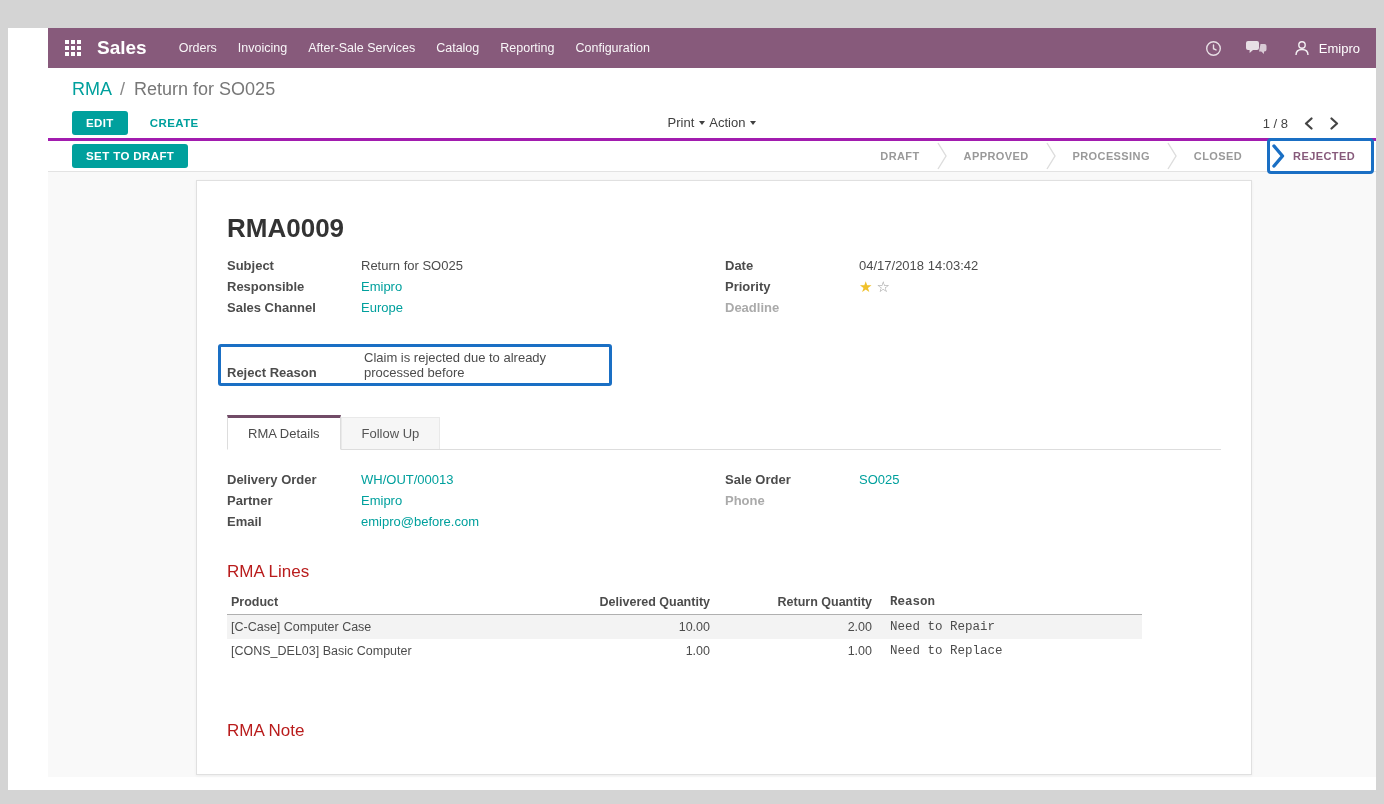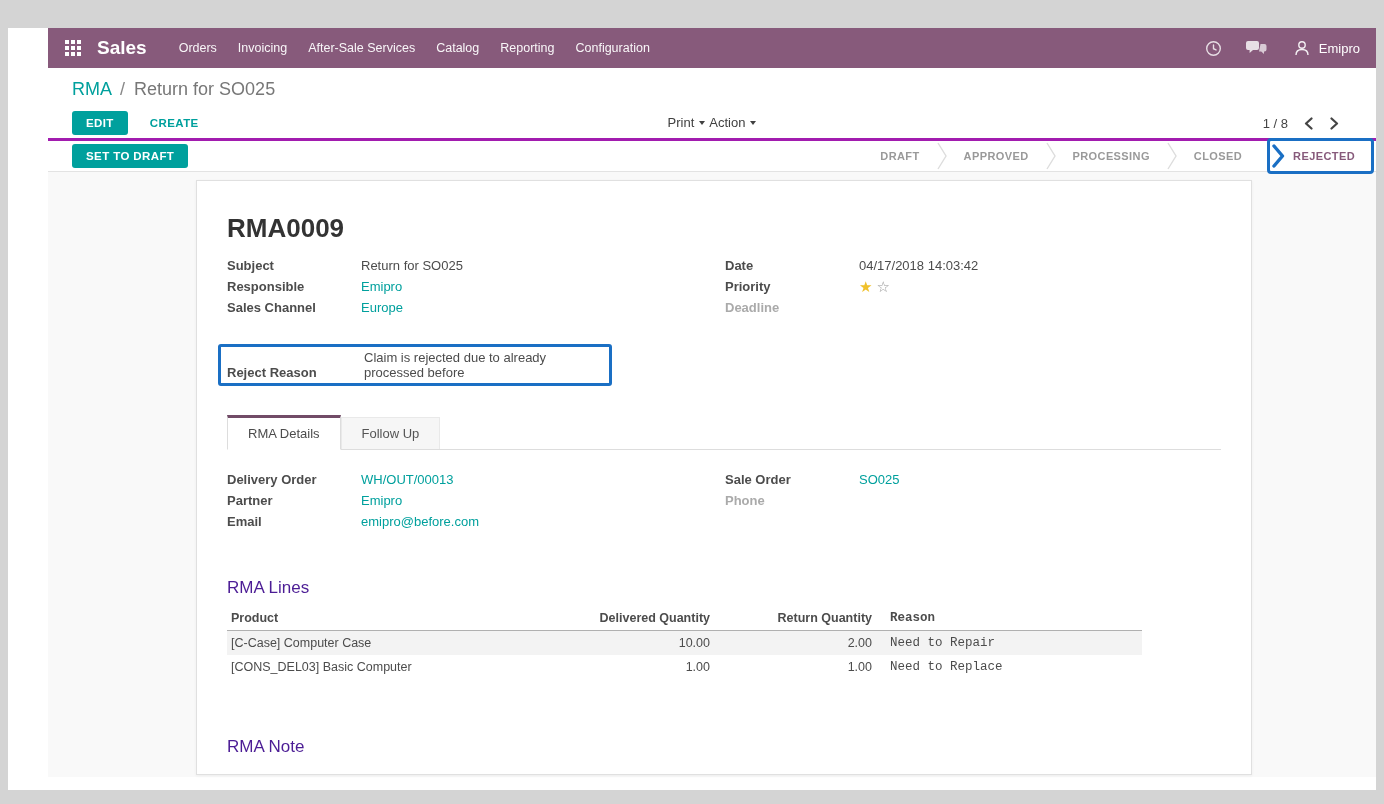--- a/index.html
+++ b/index.html
@@ -132,21 +132,21 @@
     background:#fff; color:#4c4c4c;
     border:1px solid #ddd; border-bottom:1px solid #fff;
     border-top:3px solid #714B67; margin-bottom:-1px;
   }
   .tab.inactive {
     background:#f6f6f6; color:#555;
     border:1px solid #e9e9e9; border-bottom:none;
   }
   .tab-content { padding-top:19px; }
 
-  .section-heading { font-size:17px; font-weight:normal; color:#4c1d95; margin:46px 0 8px 0; }
+  .section-heading { font-size:17px; font-weight:normal; color:#b91c1c; margin:30px 0 8px 0; }
 
   
   .o-list { width:915px; border-collapse:collapse; }
   .o-list th {
     font-size:12.5px; font-weight:bold; color:#4c4c4c;
     padding:5px 4px; border-bottom:1px solid #b0b0b0; text-align:left;
   }
   .o-list td { font-size:12.5px; color:#4c4c4c; padding:5px 4px; }
   .o-list .num { text-align:right; }
   .o-list .col-dq { width:132px; }

